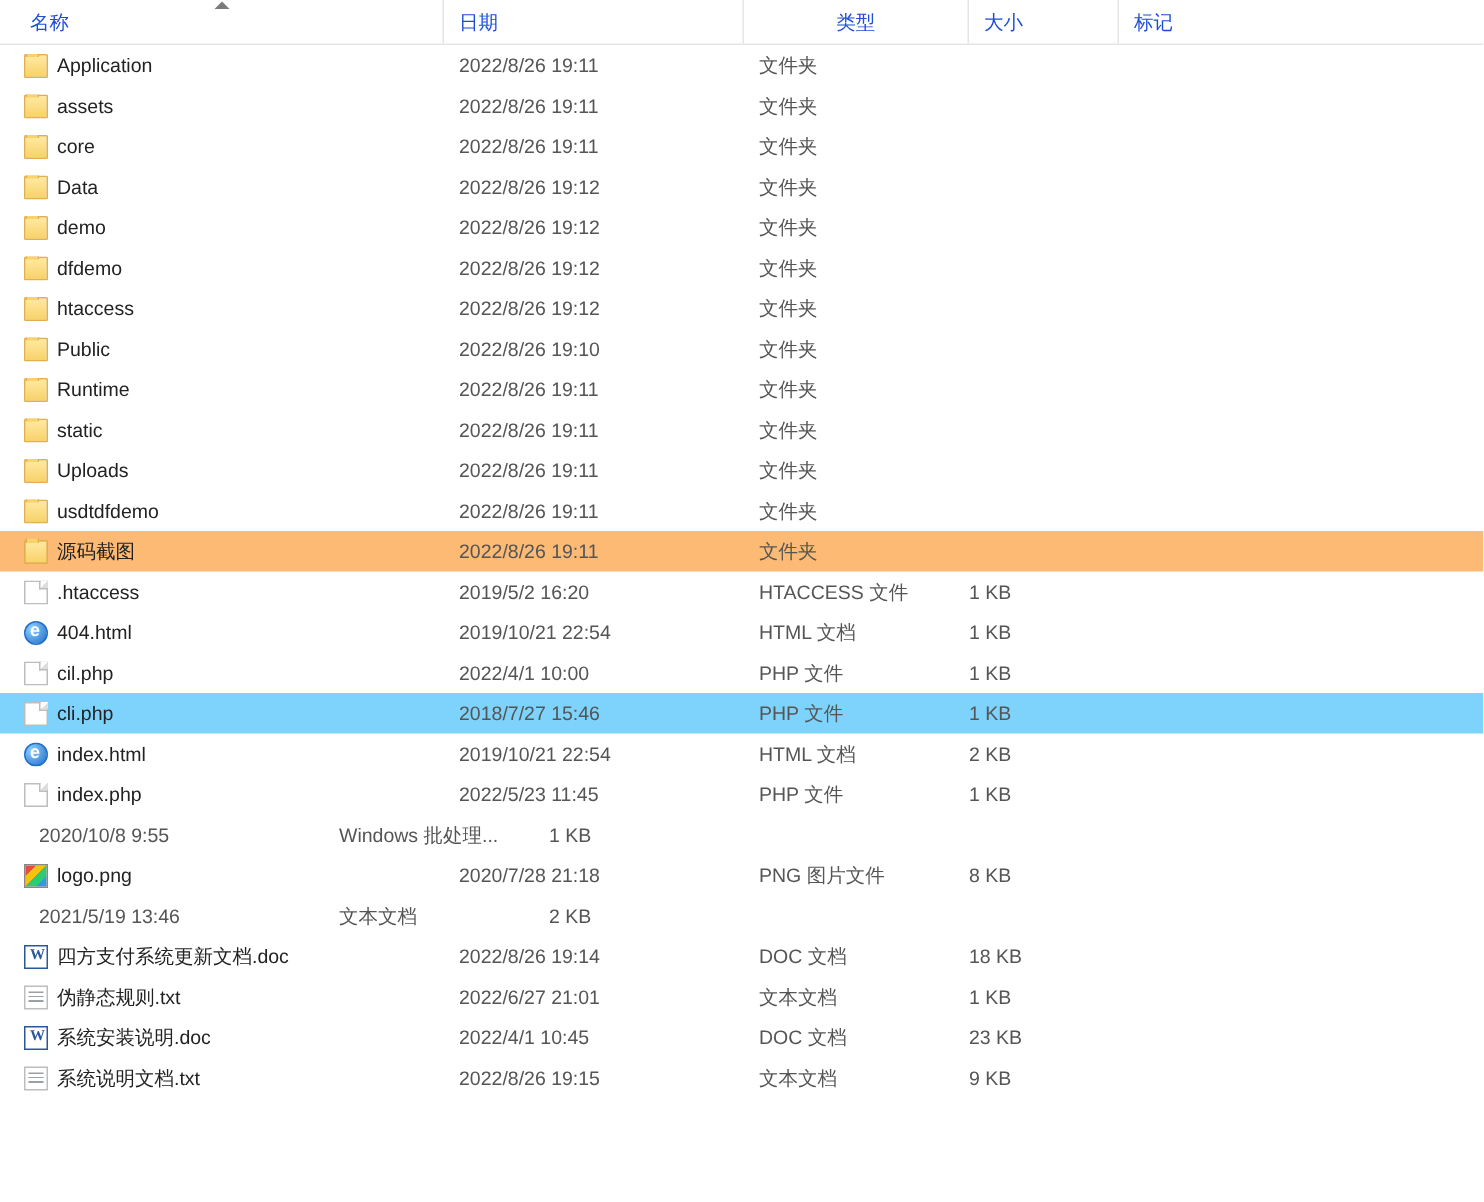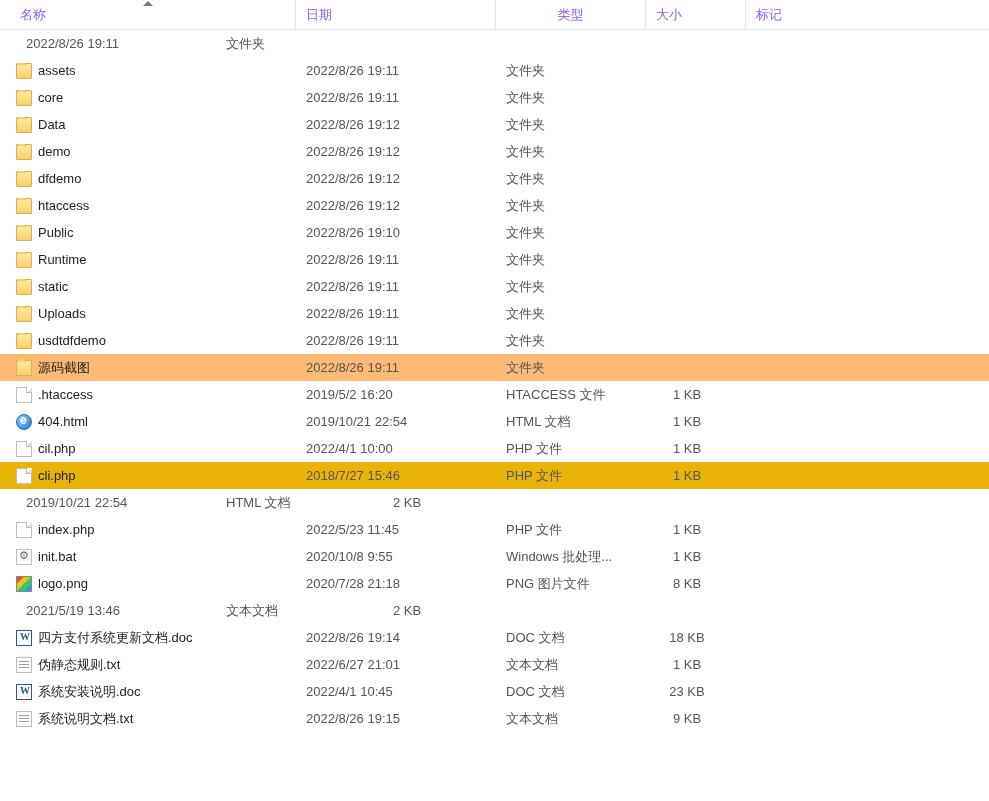--- a/index.html
+++ b/index.html
@@ -15,21 +15,21 @@
   .header {
     display: flex;
     border-bottom: 1px solid #e5e5e5;
     height: 30px;
     align-items: center;
     background: #fff;
     user-select: none;
   }
   .col-header {
     padding: 12px 10px;
-    color: #8b5cf6;
+    color: #1d4ed8;
     font-size: 13px;
     display: flex;
     align-items: center;
     height: 100%;
     border-right: 1px solid #e5e5e5;
     position: relative;
     cursor: pointer;
   }
   .col-header:last-child { border-right: none; }
   .col-name { width: 296px; padding-left: 20px; }
@@ -49,26 +49,26 @@
   }
   .rows { }
   .row {
     display: flex;
     align-items: center;
     height: 27px;
     padding-left: 16px;
     cursor: default;
   }
   .row.selected { background: #fdba74; }
-  .row.hover    { background: #eab308; }
+  .row.hover    { background: #7dd3fc; }
   .cell { overflow: hidden; white-space: nowrap; text-overflow: ellipsis; }
   .c-name { width: 280px; display: flex; align-items: center; gap: 6px; color: #222; }
   .c-date { width: 200px; color: #555; padding-left: 10px; }
   .c-type { width: 150px; color: #555; padding-left: 10px; }
-  .c-size { width: 100px; color: #555; text-align: center; padding-right: 18px; }
+  .c-size { width: 100px; color: #555; text-align: left; padding-right: 18px; }
   .c-tag  { flex: 1; }
   .icon { width: 16px; height: 16px; flex-shrink: 0; display: inline-block; }
   
   .ic-folder {
     background: linear-gradient(#ffe9a2, #f8d26a);
     border: 1px solid #e0b050;
     border-radius: 1px;
     position: relative;
   }
   .ic-folder::before {
@@ -188,20 +188,24 @@
   <div class="col-header col-size">
     <span>大小</span>
   </div>
   <div class="col-header col-tag">
     <span>标记</span>
   </div>
 </div>
 
 <div class="rows" id="rows">
     <div class="row">
+      <div class="cell c-name">
+        <span class="icon ic-folder"></span>
+        <span>Application</span>
+      </div>
       <div class="cell c-date">2022/8/26 19:11</div>
       <div class="cell c-type">文件夹</div>
       <div class="cell c-size"></div>
       <div class="cell c-tag"></div>
     </div>
     <div class="row">
       <div class="cell c-name">
         <span class="icon ic-folder"></span>
         <span>assets</span>
       </div>
@@ -354,40 +358,40 @@
       <div class="cell c-name">
         <span class="icon ic-file"></span>
         <span>cli.php</span>
       </div>
       <div class="cell c-date">2018/7/27 15:46</div>
       <div class="cell c-type">PHP 文件</div>
       <div class="cell c-size">1 KB</div>
       <div class="cell c-tag"></div>
     </div>
     <div class="row">
+      <div class="cell c-name">
+        <span class="icon ic-html"></span>
+        <span>index.html</span>
+      </div>
       <div class="cell c-date">2019/10/21 22:54</div>
       <div class="cell c-type">HTML 文档</div>
       <div class="cell c-size">2 KB</div>
       <div class="cell c-tag"></div>
     </div>
     <div class="row">
       <div class="cell c-name">
         <span class="icon ic-file"></span>
         <span>index.php</span>
       </div>
       <div class="cell c-date">2022/5/23 11:45</div>
       <div class="cell c-type">PHP 文件</div>
       <div class="cell c-size">1 KB</div>
       <div class="cell c-tag"></div>
     </div>
     <div class="row">
-      <div class="cell c-name">
-        <span class="icon ic-bat"></span>
-        <span>init.bat</span>
-      </div>
       <div class="cell c-date">2020/10/8 9:55</div>
       <div class="cell c-type">Windows 批处理...</div>
       <div class="cell c-size">1 KB</div>
       <div class="cell c-tag"></div>
     </div>
     <div class="row">
       <div class="cell c-name">
         <span class="icon ic-png"></span>
         <span>logo.png</span>
       </div>

